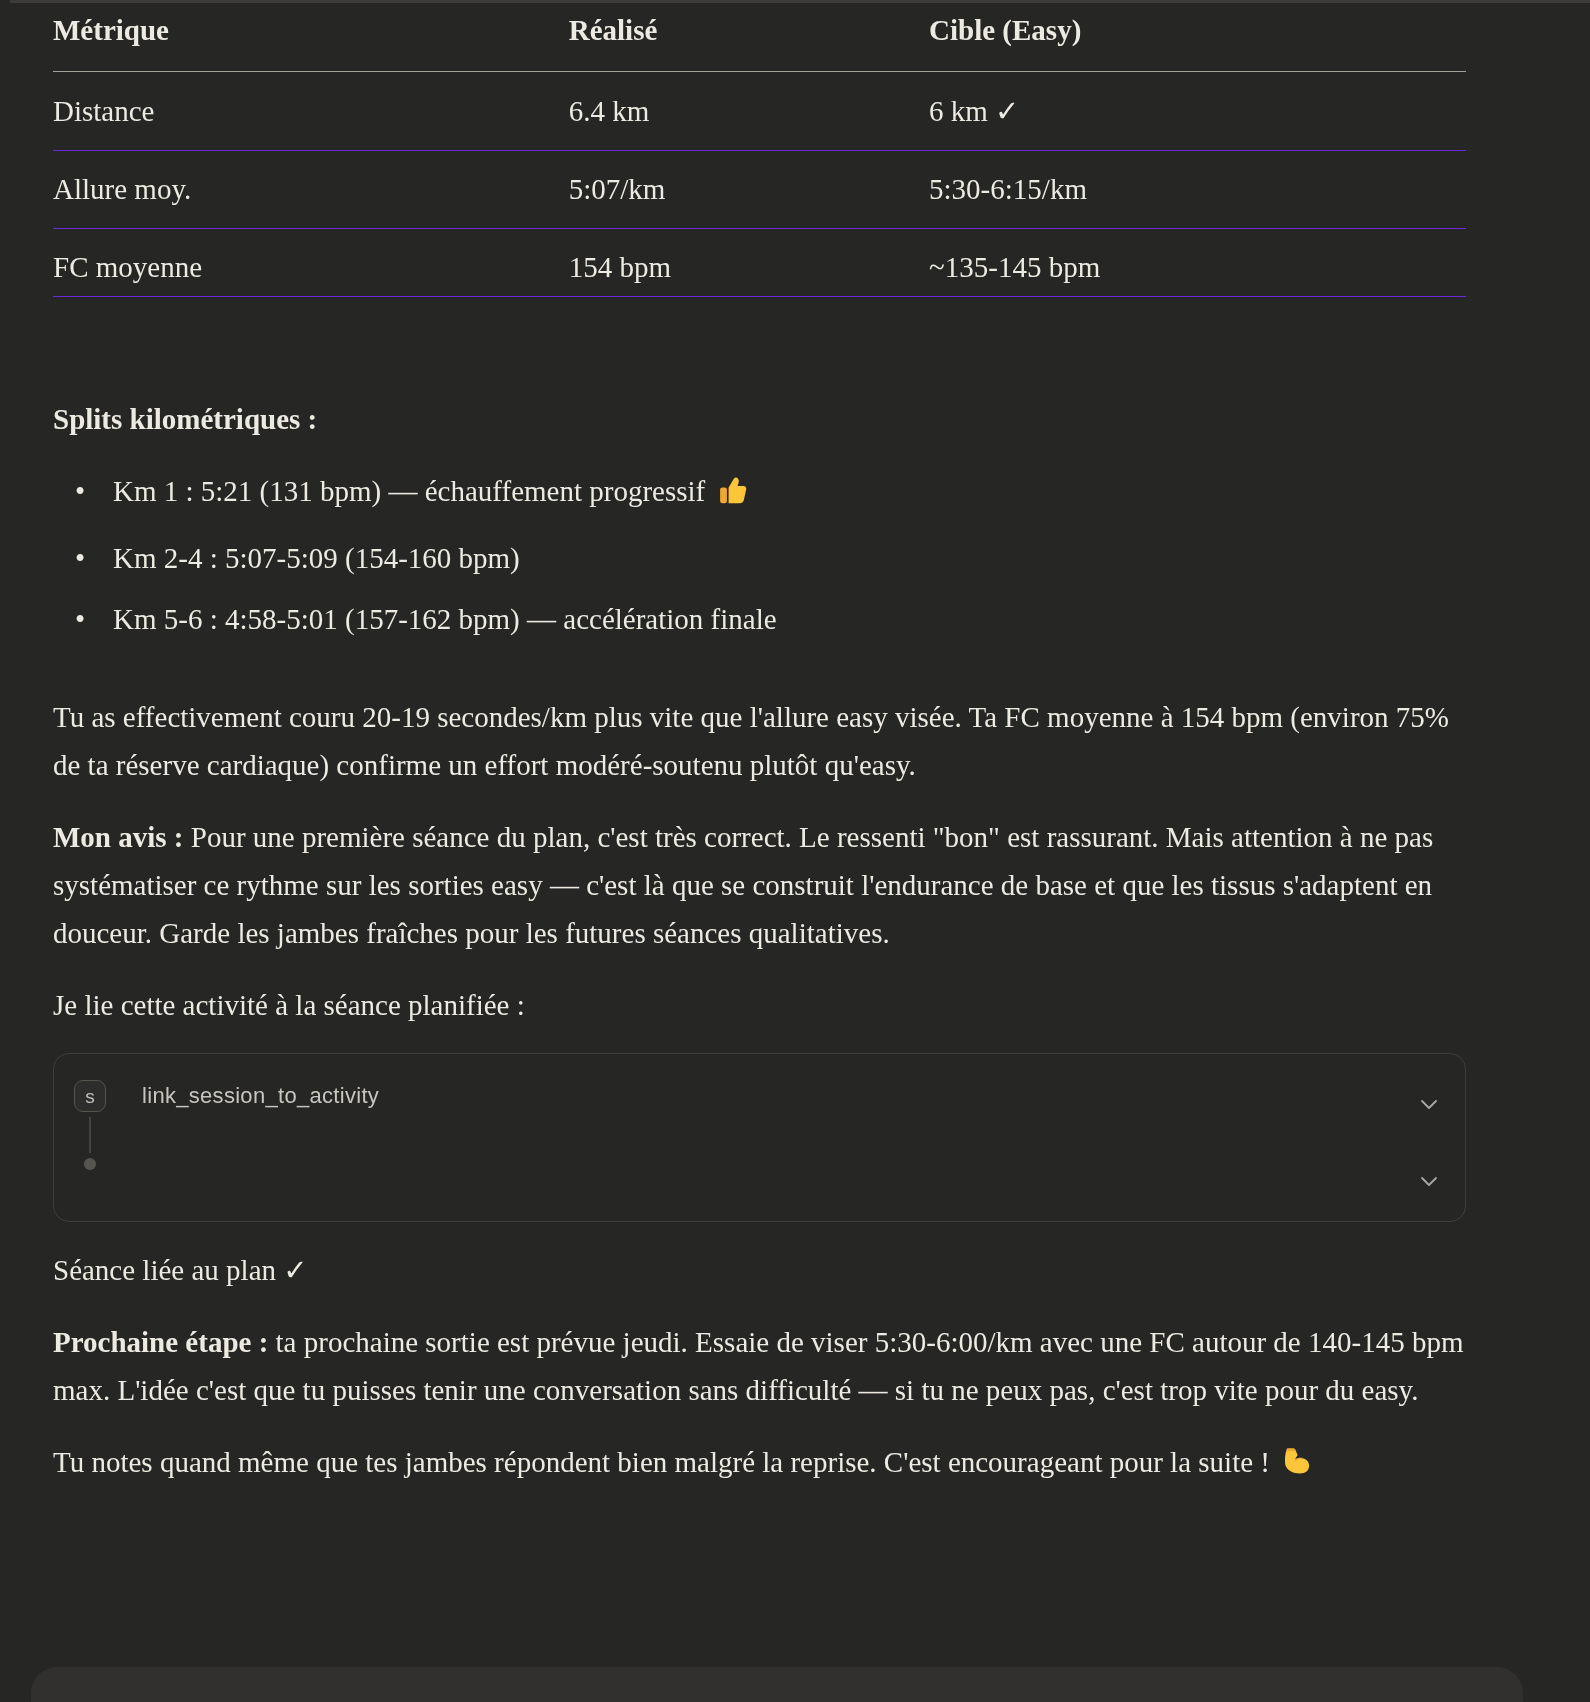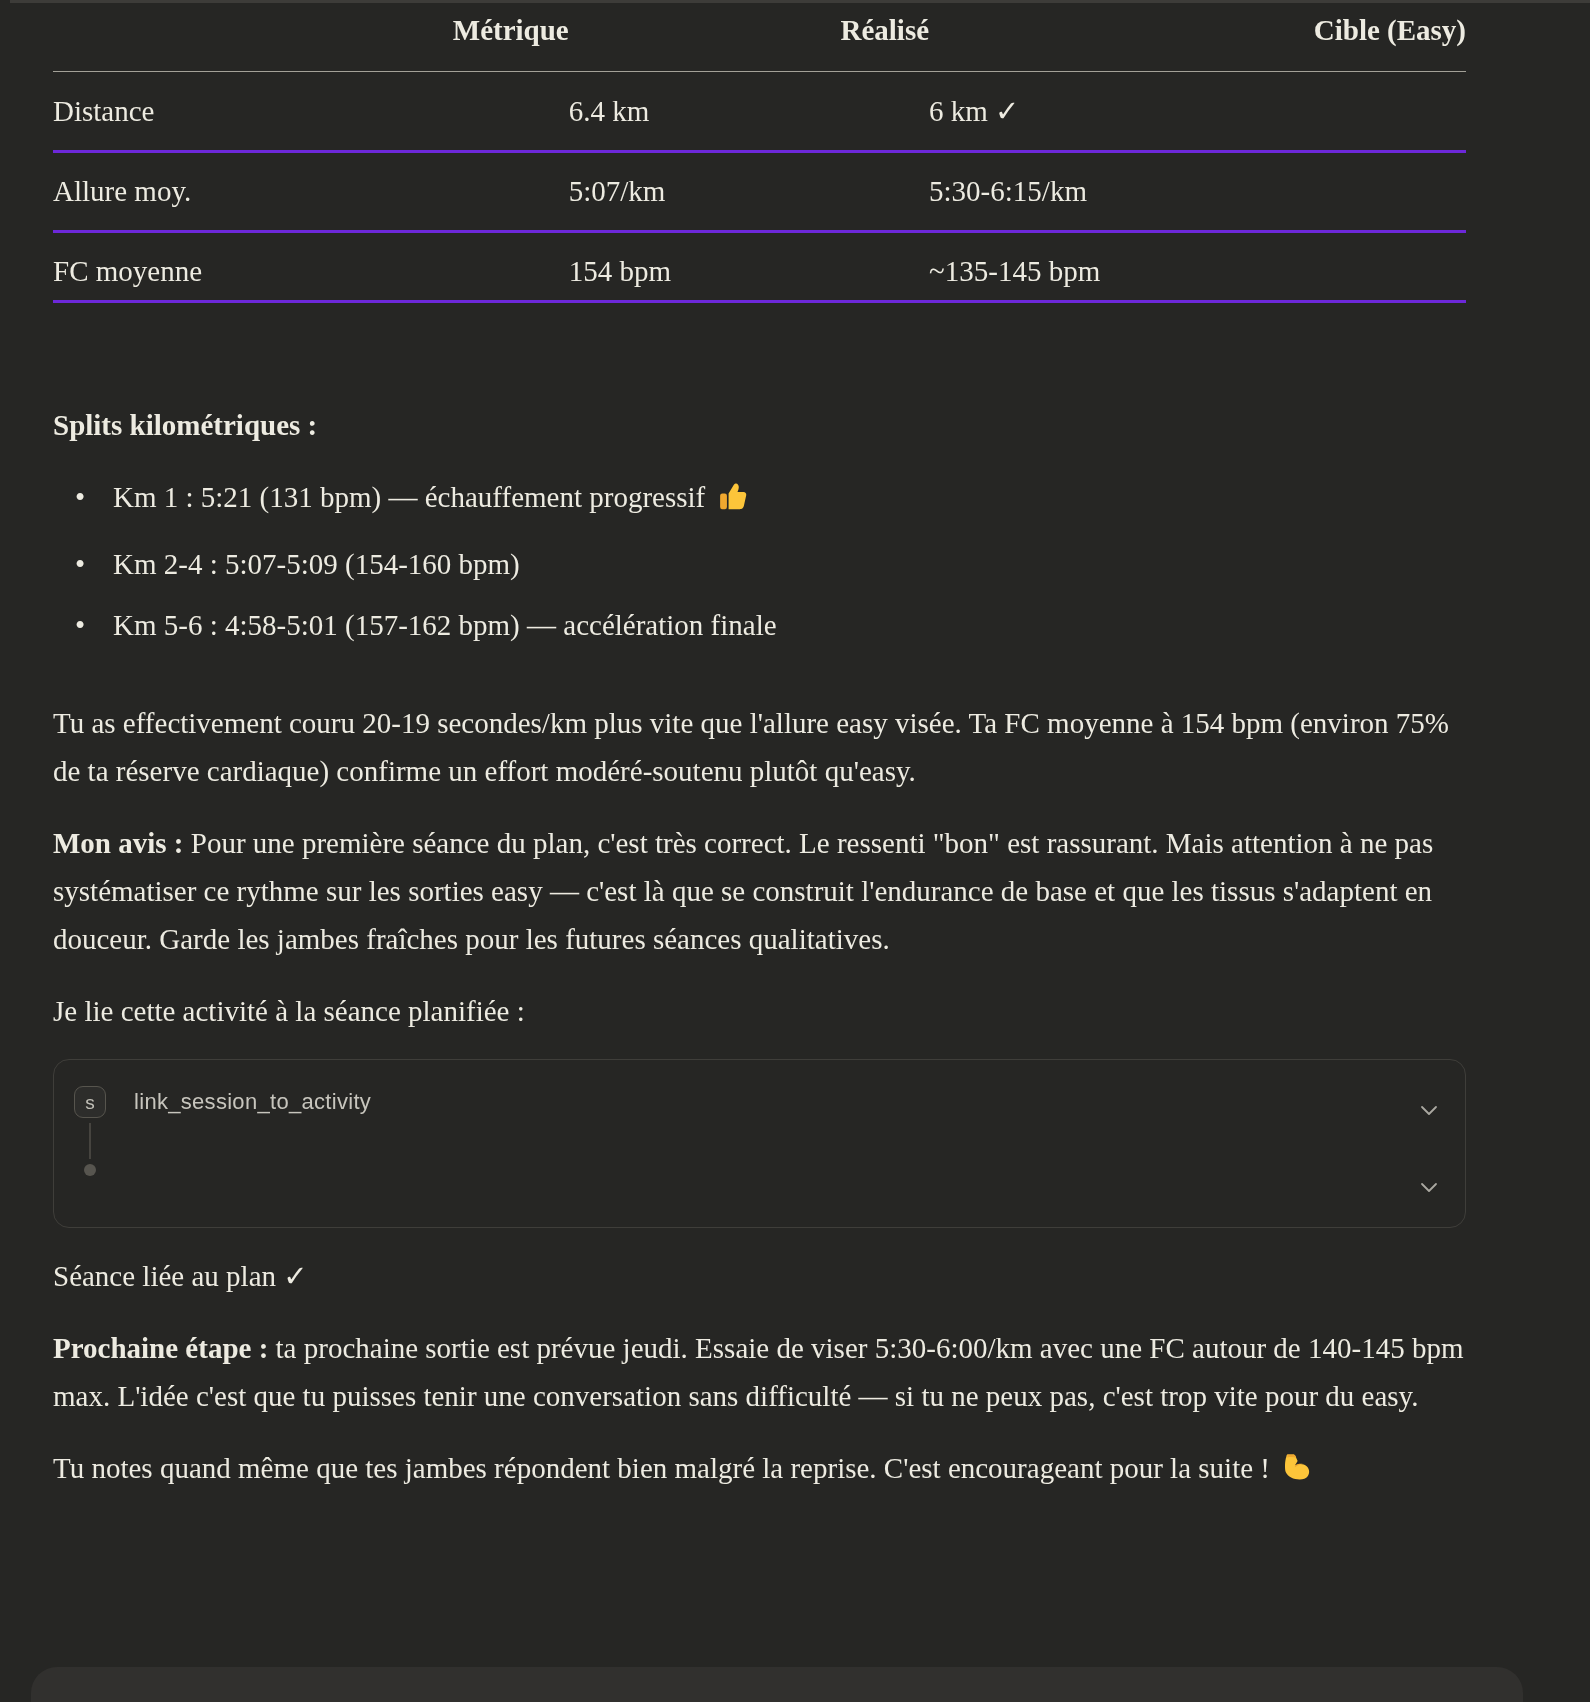--- a/index.html
+++ b/index.html
@@ -18,27 +18,27 @@
   }
   .content {
     position: absolute; left: 53px; top: 0; width: 1413px;
   }
   
   table.metrics {
     width: 100%; border-collapse: collapse;
     font-size: 29px; margin-top: 2px;
   }
   table.metrics th {
-    text-align: right; font-weight: bold;
+    text-align: left; font-weight: bold;
     padding: 12px 0 24px;
     border-bottom: 1px solid #a3a198;
   }
   table.metrics td {
     padding: 22px 0;
-    border-bottom: 3px solid #6d28d9;
+    border-bottom: 1px solid #6d28d9;
   }
   table.metrics tr:last-child td { padding-bottom: 12px; }
   .col-metric { width: 36.5%; }
   .col-real   { width: 25.5%; }
   .col-cible  { width: 38%; }
   
   .splits-heading {
     font-size: 29px; font-weight: bold; line-height: 44px;
     margin: 100px 0 26px;
   }
@@ -73,21 +73,21 @@
   }
   .tool-row { display: flex; align-items: center; cursor: pointer; }
   .tool-badge {
     width: 32px; height: 32px; flex: 0 0 32px;
     border: 1.5px solid #57554e; border-radius: 9px;
     background: #2d2d2b;
     display: flex; align-items: center; justify-content: center;
     font-size: 19px; color: #c2c0b8; line-height: 1;
   }
   .tool-name {
-    margin-left: 28px; font-size: 22px; color: #c7c5bd;
+    margin-left: 36px; font-size: 22px; color: #c7c5bd;
     letter-spacing: 0.3px;
   }
   .tool-connector {
     width: 2px; height: 36px; background: #46443f;
     margin: 5px 0 5px 15px;
   }
   .result-dot {
     width: 12px; height: 12px; flex: 0 0 12px; border-radius: 50%;
     background: #57554f; margin-left: 10px;
   }

